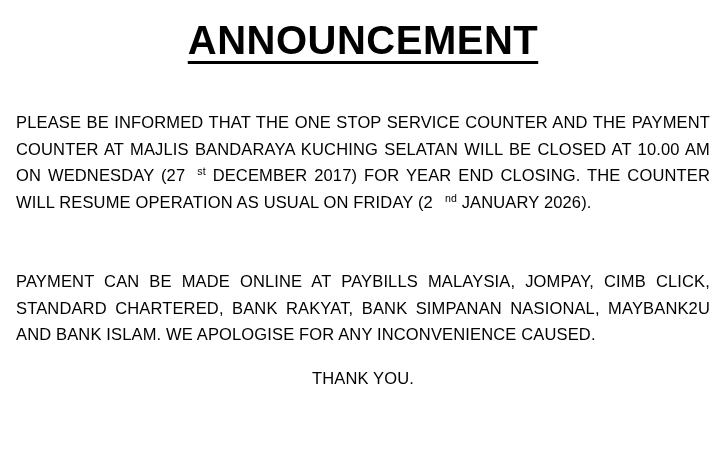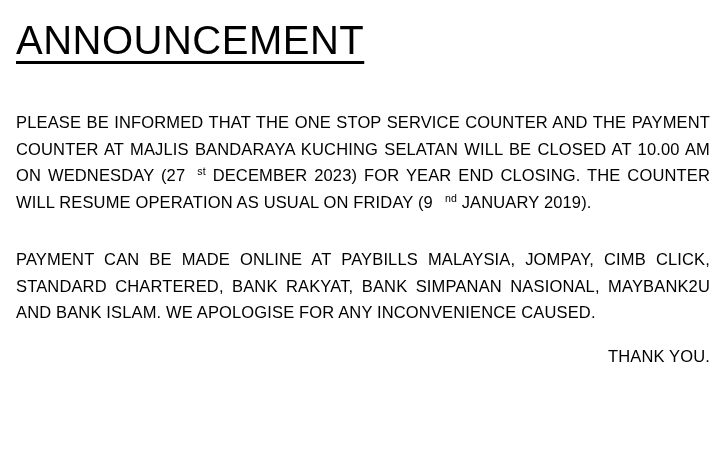--- a/index.html
+++ b/index.html
@@ -15,62 +15,62 @@
     overflow: hidden;
   }
   .page {
     position: relative;
     width: 726px;
     height: 470px;
     box-sizing: border-box;
     padding: 0 16px;
   }
   .title {
-    text-align: left;
+    text-align: center;
     font-size: 40px;
-    font-weight: normal;
+    font-weight: bold;
     letter-spacing: 0.5px;
     text-decoration: underline;
     text-underline-offset: 7px;
     text-decoration-thickness: 3px;
     margin: 18px 0 0 0;
     line-height: 1.1;
   }
   .body-block {
     font-size: 16.5px;
     line-height: 1.62;
     text-align: justify;
     text-justify: inter-word;
     letter-spacing: 0.15px;
   }
   .para-1 {
     margin-top: 47px;
   }
   .para-2 {
-    margin-top: 30px;
+    margin-top: 52px;
   }
   .para-3 {
-    text-align: right;
+    text-align: center;
   }
   b {
     font-weight: normal;
   }
   sup {
     font-size: 0.64em;
     vertical-align: super;
     line-height: 0;
     margin-left: 12px;
   }
 </style>
 </head>
 <body>
 
 <div class="page">
 
   <h1 class="title">ANNOUNCEMENT</h1>
 
-  <p class="body-block para-1">PLEASE BE INFORMED THAT THE ONE STOP SERVICE COUNTER AND THE PAYMENT COUNTER AT MAJLIS BANDARAYA KUCHING SELATAN WILL BE CLOSED AT <b>10.00 AM</b> ON <b>WEDNESDAY (27</b><b><sup>st</sup></b><b> DECEMBER 2023)</b> FOR YEAR END CLOSING. THE COUNTER WILL RESUME OPERATION AS USUAL ON <b>FRIDAY (9</b><b><sup>nd</sup></b><b> JANUARY 2019).</b></p>
+  <p class="body-block para-1">PLEASE BE INFORMED THAT THE ONE STOP SERVICE COUNTER AND THE PAYMENT COUNTER AT MAJLIS BANDARAYA KUCHING SELATAN WILL BE CLOSED AT <b>10.00 AM</b> ON <b>WEDNESDAY (27</b><b><sup>st</sup></b><b> DECEMBER 2017)</b> FOR YEAR END CLOSING. THE COUNTER WILL RESUME OPERATION AS USUAL ON <b>FRIDAY (2</b><b><sup>nd</sup></b><b> JANUARY 2026).</b></p>
 
   <p class="body-block para-2">PAYMENT CAN BE MADE ONLINE AT PAYBILLS MALAYSIA, JOMPAY, CIMB CLICK, STANDARD CHARTERED, BANK RAKYAT, BANK SIMPANAN NASIONAL, MAYBANK2U AND BANK ISLAM. WE APOLOGISE FOR ANY INCONVENIENCE CAUSED.</p>
 
   <p class="body-block para-3">THANK YOU.</p>
 
 </div>
 
 </body></html>

